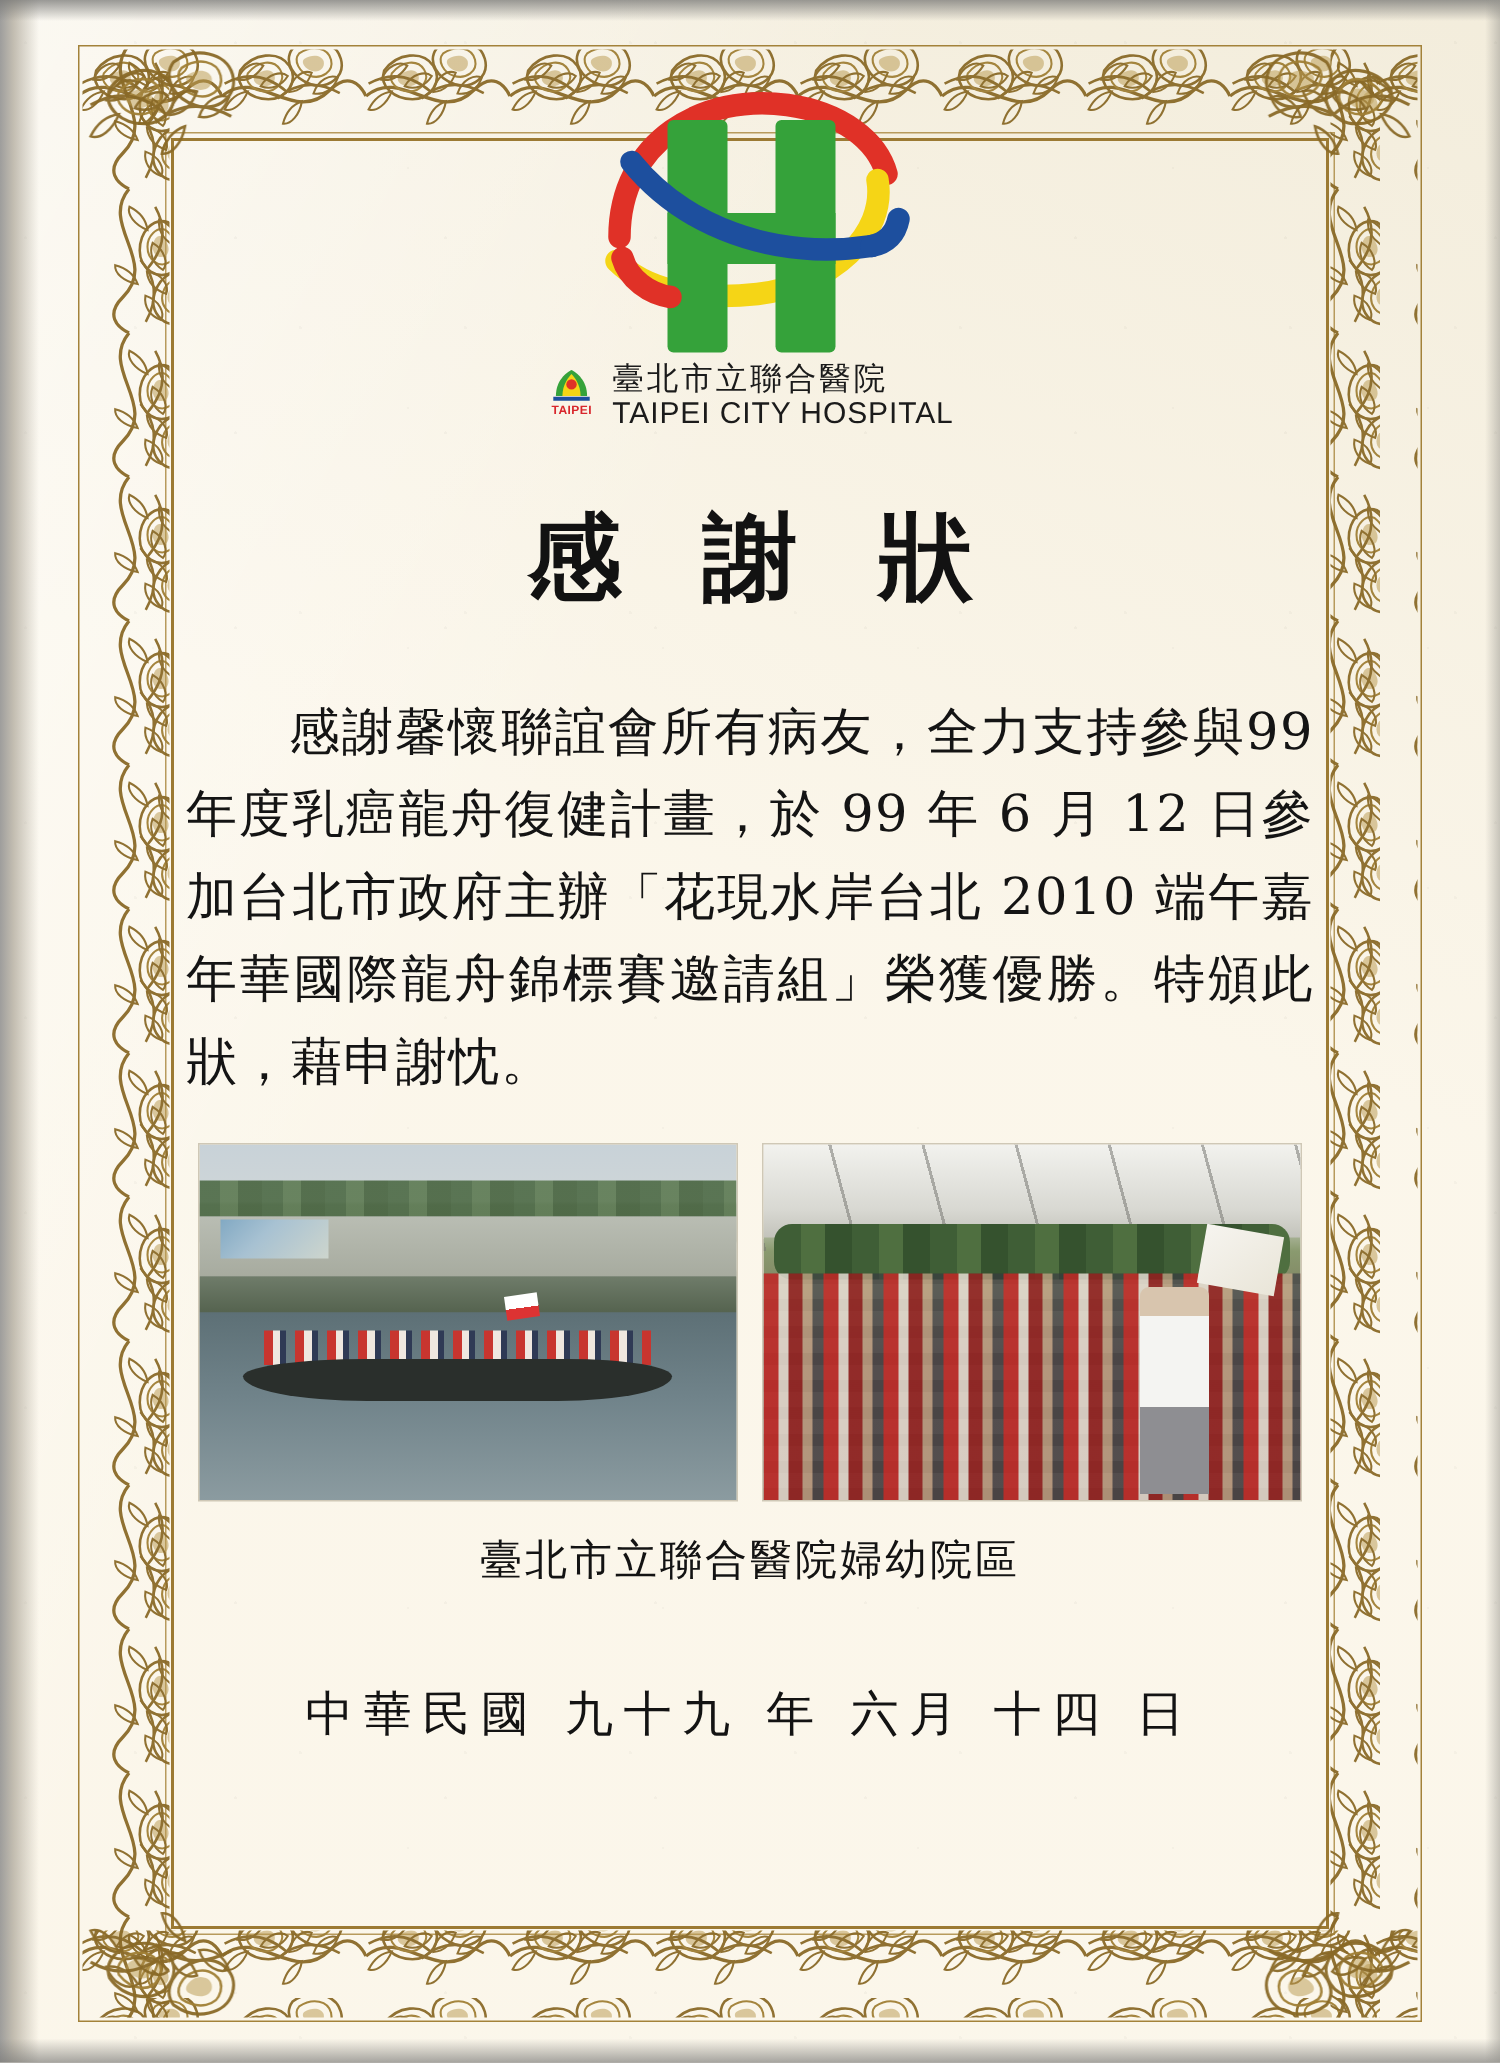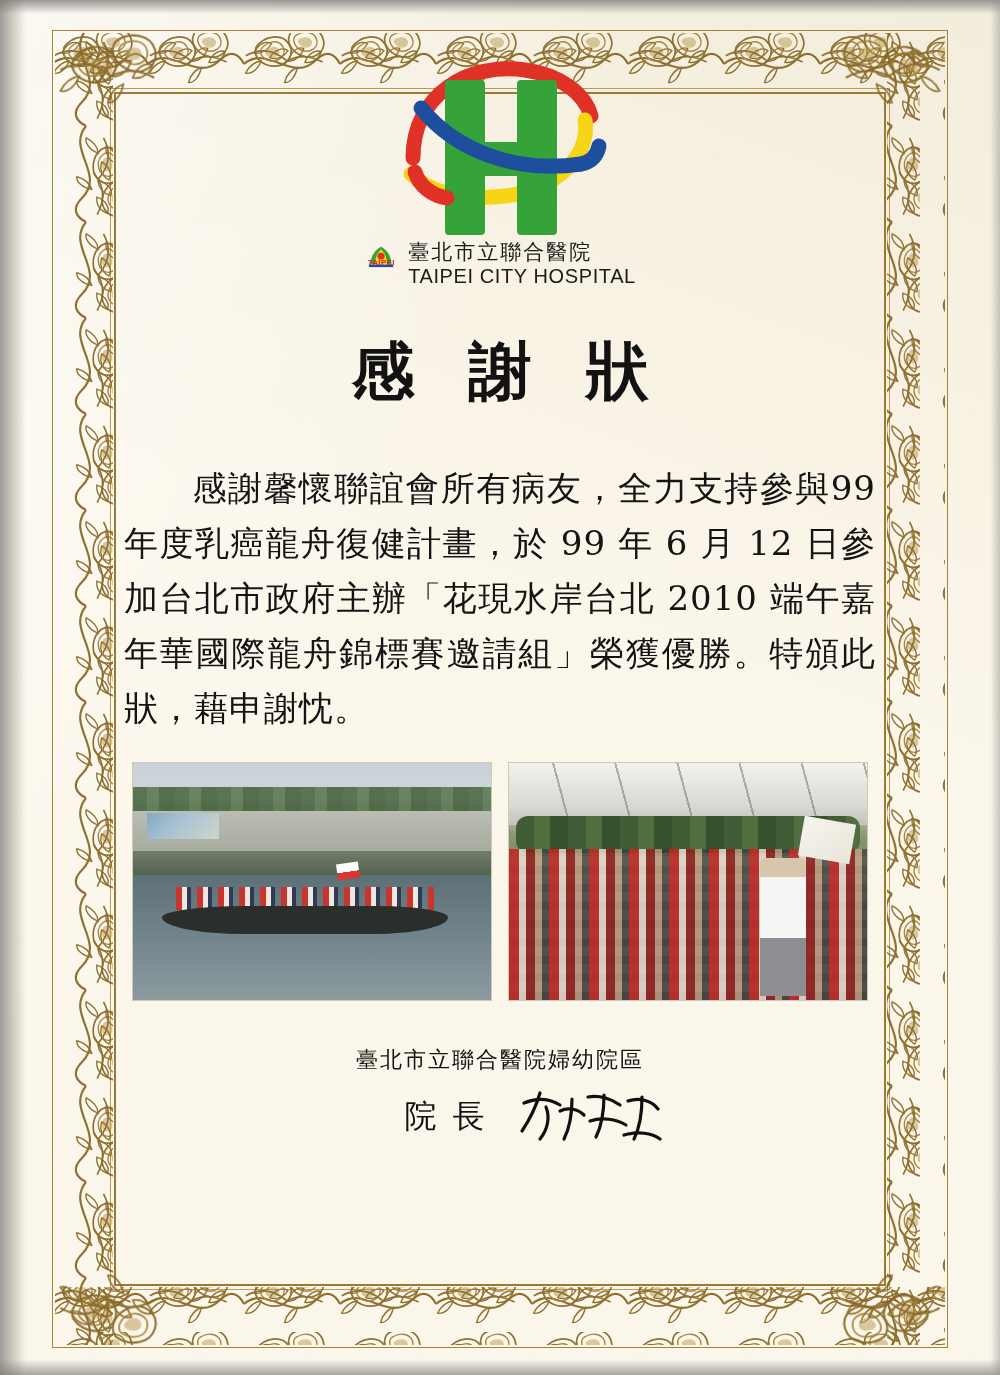--- a/index.html
+++ b/index.html
@@ -128,21 +128,21 @@
     gap: 10px;
     margin-top: -6px;
   }
   .taipei-badge {
     width: 34px;
     height: 38px;
     position: relative;
   }
   .taipei-badge .tb-text {
     position: absolute;
-    left: 0; right: 0; bottom: 16px;
+    left: 0; right: 0; bottom: 5px;
     text-align: center;
     font-family: "Liberation Sans", sans-serif;
     font-size: 8px;
     font-weight: 700;
     color: #d8262c;
     letter-spacing: .3px;
   }
   .org-names { line-height: 1.15; }
   .org-cn {
     font-family: "Liberation Serif", serif;
@@ -299,24 +299,24 @@
     width: 52px;
     height: 40px;
     background: linear-gradient(135deg, #f6f4ef 0%, #e9e5d8 100%);
     transform: rotate(10deg);
   }
 
   
   .sign-org {
     text-align: center;
     font-family: Liberation Sans, sans-serif;
-    font-size: 22px;
+    font-size: 28px;
     letter-spacing: 2px;
     color: #131313;
-    margin-top: 44px;
+    margin-top: 20px;
   }
   .sign-row {
     display: flex;
     align-items: center;
     justify-content: center;
     gap: 28px;
     margin-top: 12px;
     padding-left: 70px;
   }
   .sign-title {
@@ -469,36 +469,17 @@
         <div class="ph-tent"></div>
         <div class="ph-tent-ribs"></div>
         <div class="ph-trees"></div>
         <div class="ph-crowd"></div>
         <div class="ph-man"></div>
         <div class="ph-banner"></div>
       </div>
     </div>
 
     <div class="sign-org">臺北市立聯合醫院婦幼院區</div>
-    <div class="sign-row">
-      <div class="sign-title">院 長</div>
-      <div class="signature" title="袁九重">
-        <svg viewBox="0 0 150 60" width="150" height="60" xmlns="http://www.w3.org/2000/svg">
-          <g fill="none" stroke="#101010" stroke-width="3.2" stroke-linecap="round" stroke-linejoin="round">
-            <path d="M8,16 C22,10 34,12 44,18"></path>
-            <path d="M24,6 C20,20 14,32 6,44"></path>
-            <path d="M30,20 C34,30 32,42 24,52"></path>
-            <path d="M44,24 C52,20 62,22 68,28"></path>
-            <path d="M56,12 C56,26 54,40 48,52"></path>
-            <path d="M72,10 C84,8 96,12 104,18"></path>
-            <path d="M88,8 C88,22 86,38 80,50"></path>
-            <path d="M74,34 C86,30 100,32 110,38"></path>
-            <path d="M112,14 C124,10 136,14 142,22"></path>
-            <path d="M126,10 C126,26 124,40 118,52"></path>
-            <path d="M108,48 C122,44 136,46 144,52"></path>
-          </g>
-        </svg>
-      </div>
-    </div>
-
+
+    <div class="cert-date">中華民國 九十九 年 六月 十四 日</div>
 
   </div>
 </div>
 
 </body></html>

